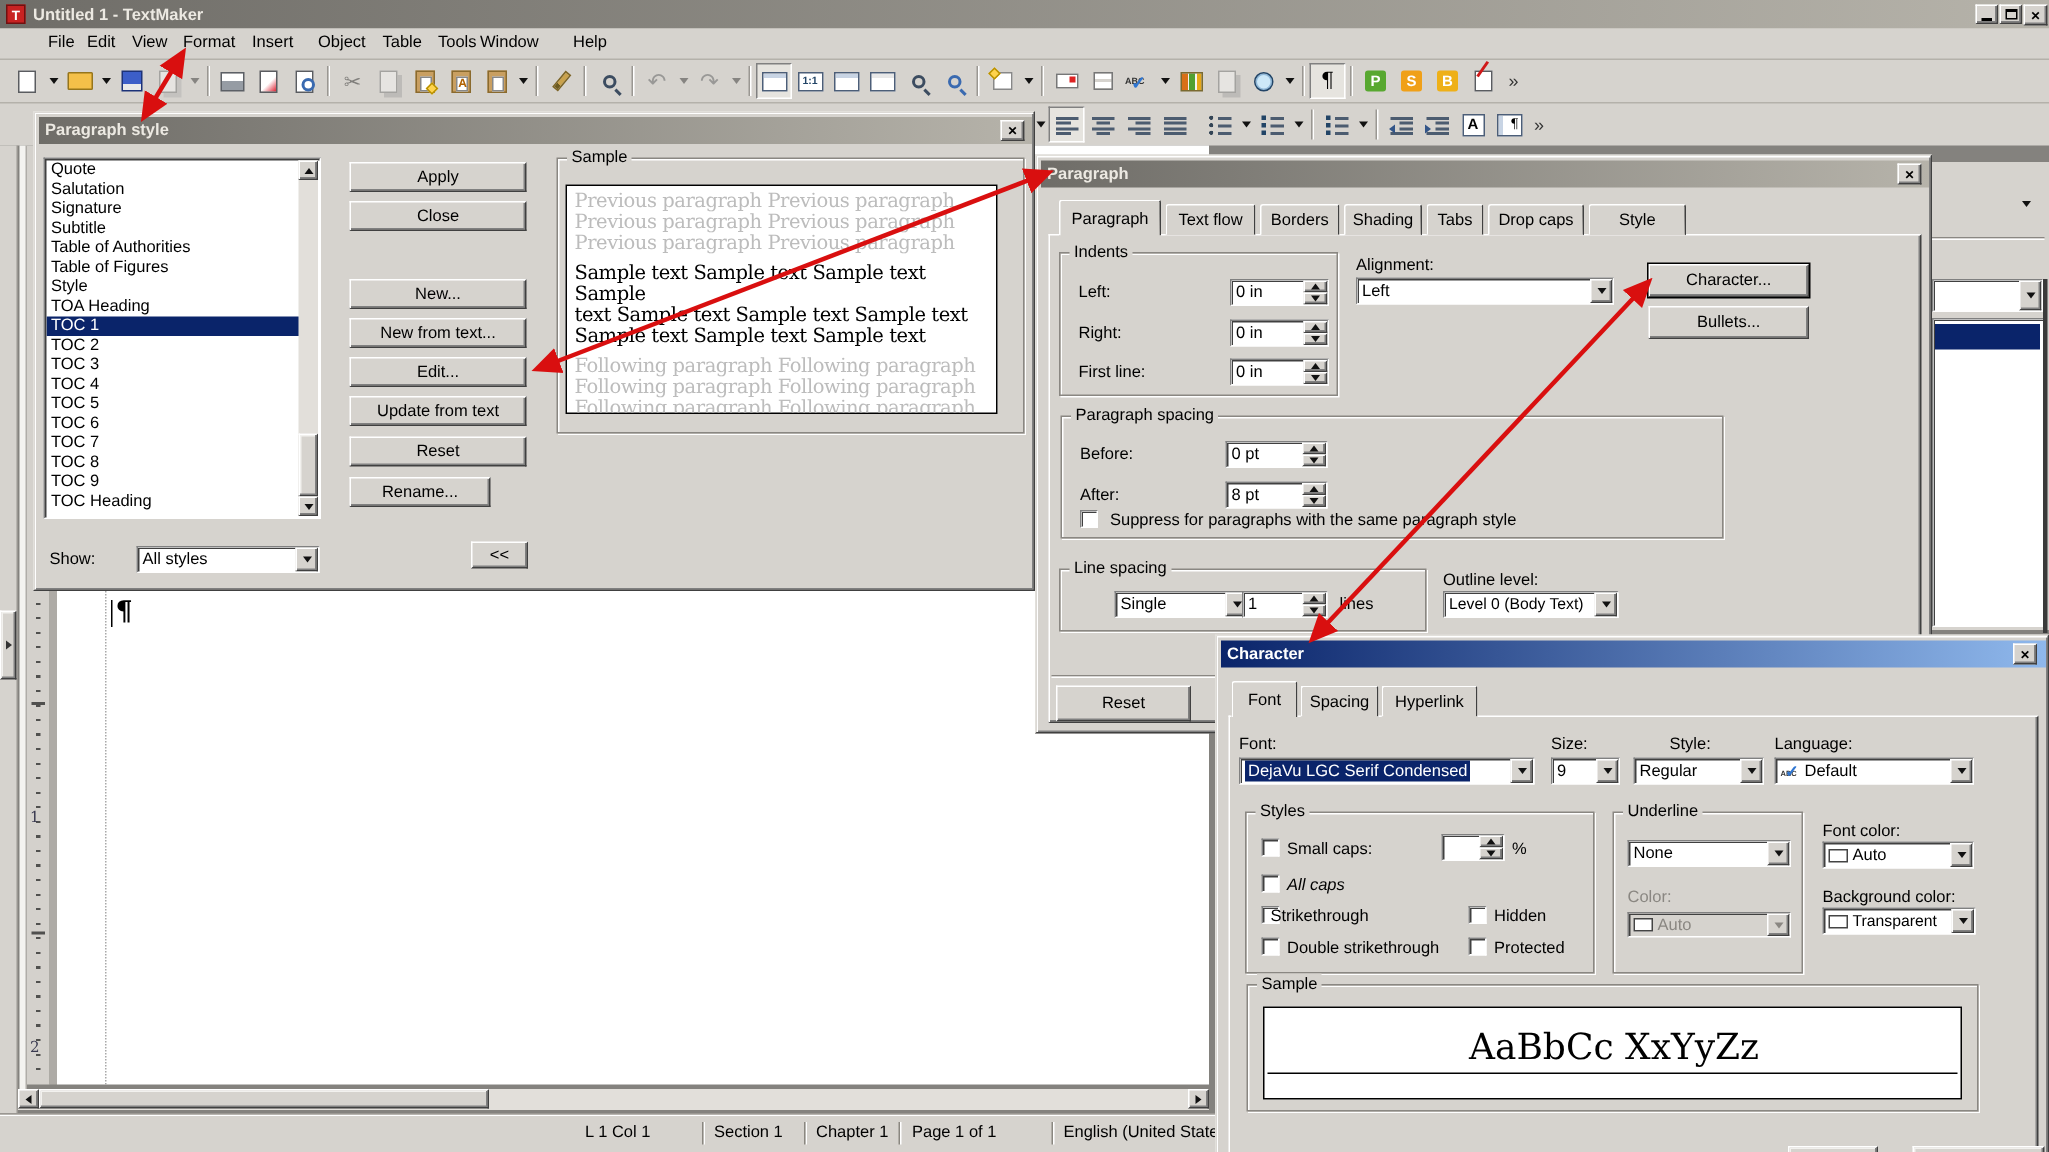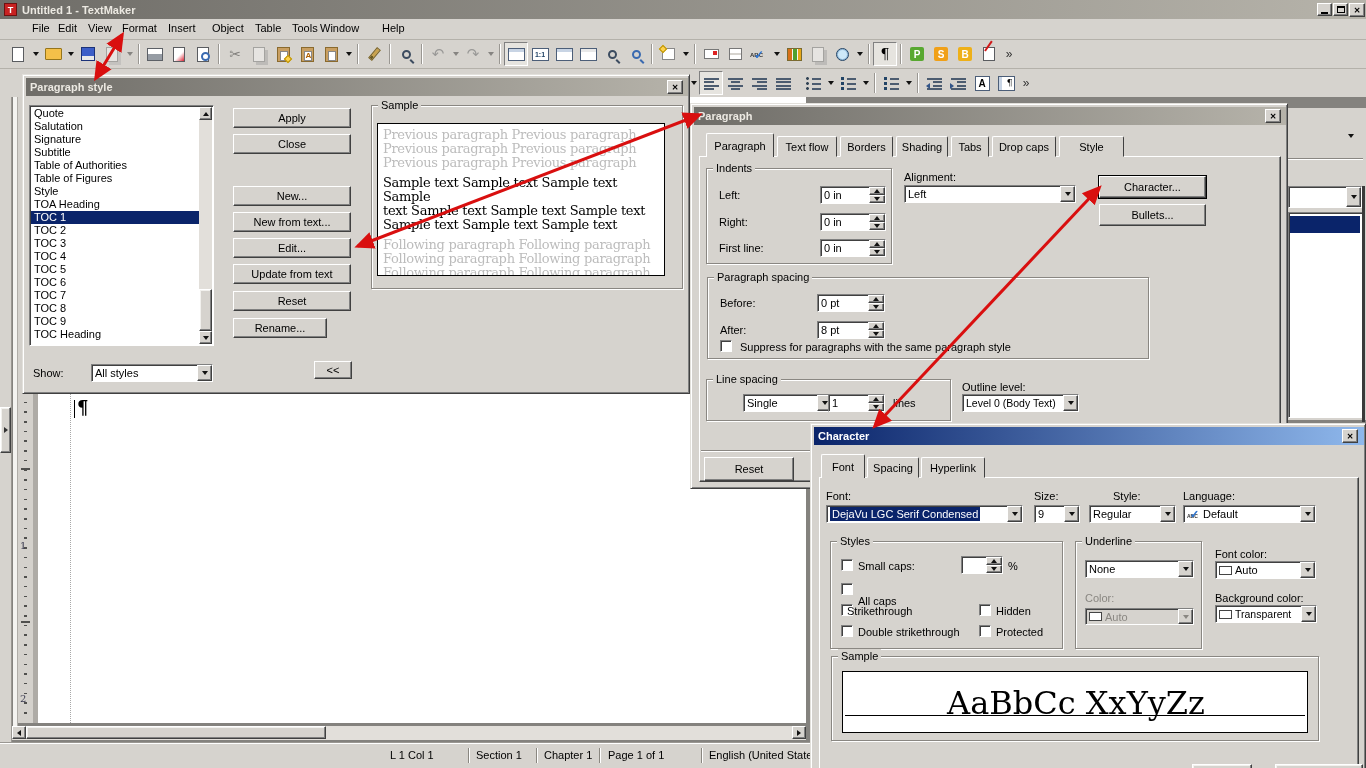--- a/index.html
+++ b/index.html
@@ -714,21 +714,21 @@
             <div>
               <i class="tri-u"></i>
             </div>
             <div>
               <i class="tri-d"></i>
             </div>
           </span>
       </div>
       <span class="lab" style="left:177px;top:18px;">%</span>
       <span class="cb" style="left:10px;top:41px;"></span>
-      <span class="lab" style="left:27px;top:53px;">All caps</span>
+      <span class="lab" style="left:27px;top:42px;font-style:italic;">All caps</span>
       <span class="cb" style="left:10px;top:62px;"></span>
       <span class="lab" style="left:16px;top:63px;">Strikethrough</span>
       <span class="cb" style="left:148px;top:62px;"></span>
       <span class="lab" style="left:165px;top:63px;">Hidden</span>
       <span class="cb" style="left:10px;top:83px;"></span>
       <span class="lab" style="left:27px;top:84px;">Double strikethrough</span>
       <span class="cb" style="left:148px;top:83px;"></span>
       <span class="lab" style="left:165px;top:84px;">Protected</span>
     </div>
 
@@ -764,21 +764,21 @@
       <span>Transparent</span>
       <span class="dbtn">
           <i class="tri-d"></i>
         </span>
     </div>
 
     <div class="gb" style="left:20px;top:232px;width:488px;height:85px;">
       <span class="gl">Sample</span>
       <div class="a" style="left:10px;top:14px;width:466px;height:62px;background:#fff;border:1px solid #000;">
         <div class="a" style="left:2px;top:43px;width:460px;height:1px;background:#000;"></div>
-        <div class="a serif" style="left:0;top:12px;width:466px;text-align:center;font-size:32px;background:transparent;">AaBbCc XxYyZz</div>
+        <div class="a serif" style="left:0;top:12px;width:466px;text-align:center;font-size:24px;background:transparent;">AaBbCc XxYyZz</div>
       </div>
     </div>
 
     <div class="a bev" style="left:381px;top:340px;width:60px;height:12px;"></div>
     <div class="a bev" style="left:464px;top:340px;width:88px;height:12px;"></div>
   </div>
 
   <svg class="a" style="left:0;top:0;width:1366px;height:768px;z-index:60;pointer-events:none;" viewBox="0 0 1366 768">
     <defs>
       <marker id="mE" viewBox="0 0 10 10" refX="8" refY="5" markerWidth="6.5" markerHeight="6.5" orient="auto">

